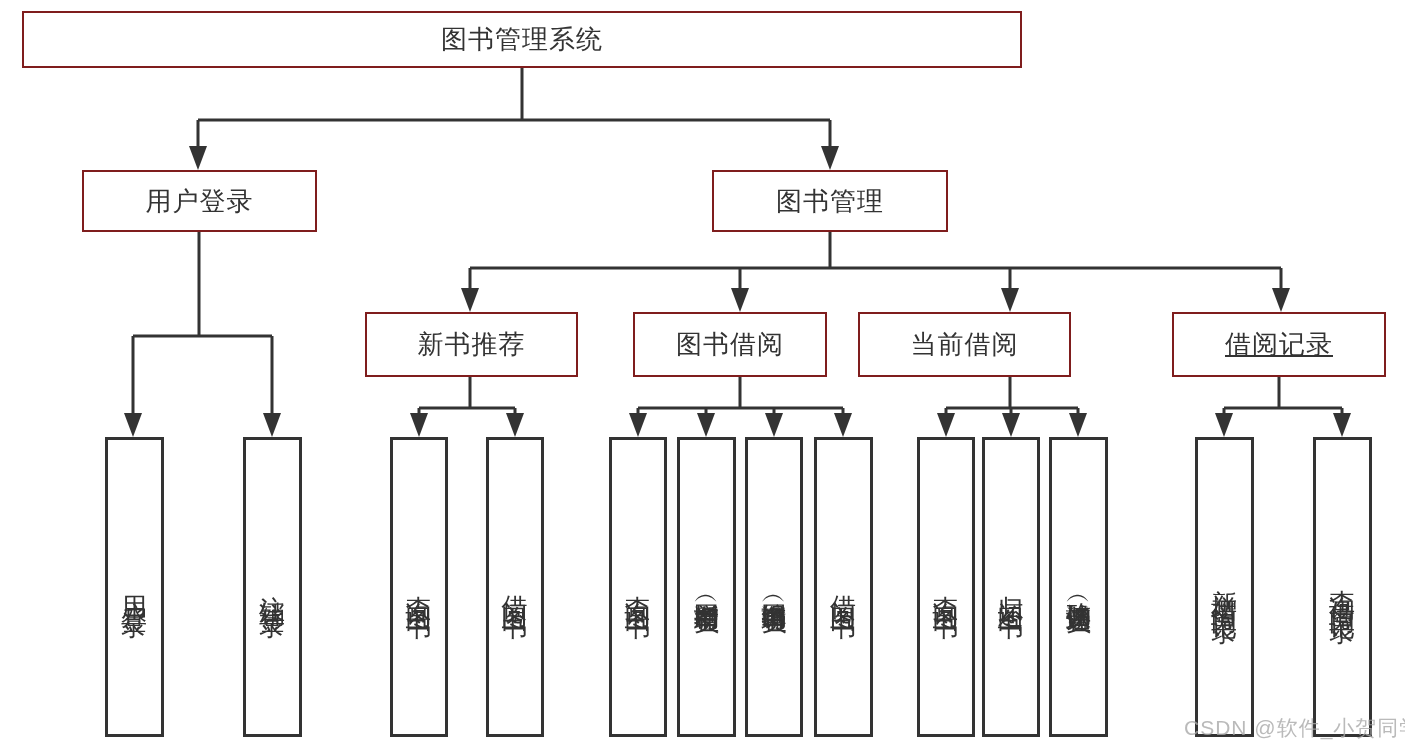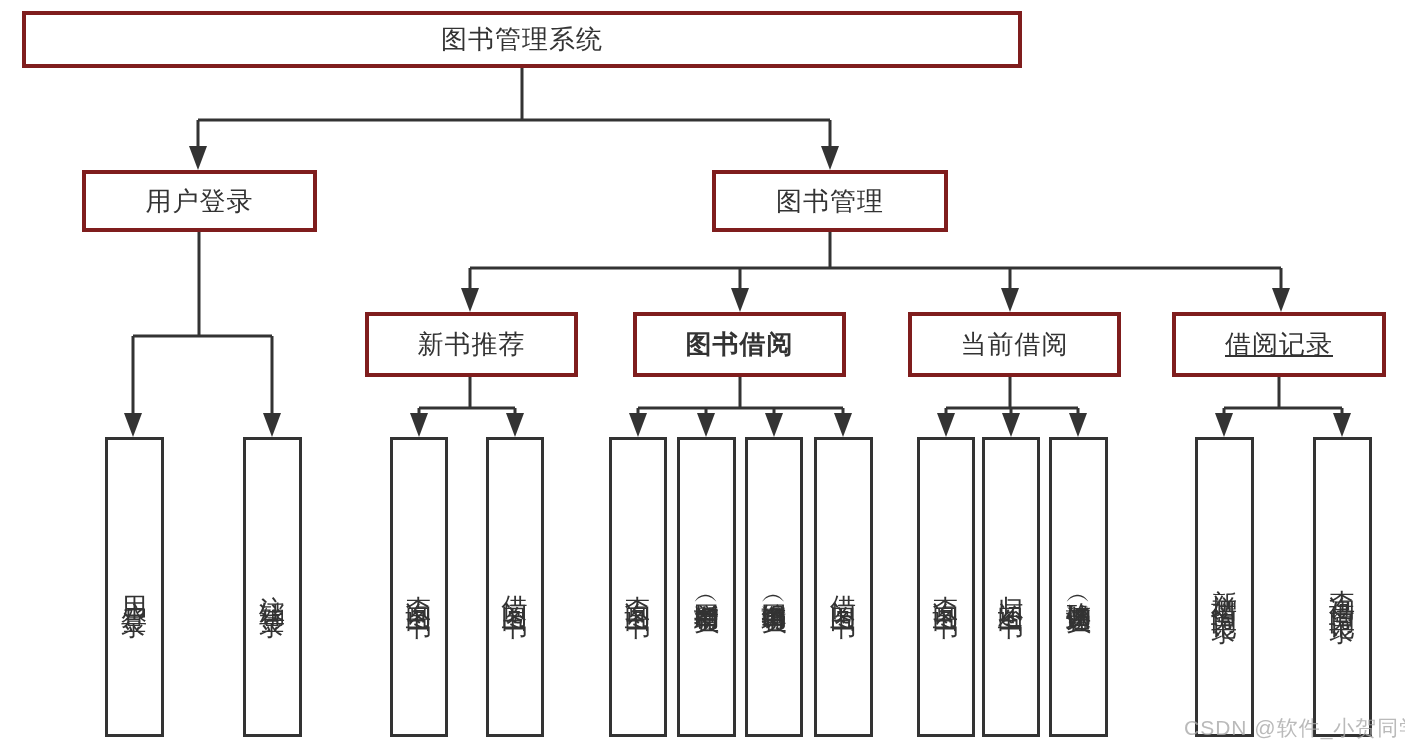--- a/index.html
+++ b/index.html
@@ -2,21 +2,21 @@
 <html><head>
 <meta charset="utf-8">
 <style>
   html,body{margin:0;padding:0;background:#ffffff;}
   #stage{
     position:relative;width:1405px;height:747px;background:#ffffff;overflow:hidden;
     font-family:"Liberation Sans", sans-serif;color:#333333;
   }
   #wires{position:absolute;left:0;top:0;width:1405px;height:747px;z-index:1;}
   .hbox{
-    position:absolute;box-sizing:border-box;border:4px solid #7f1d1d;background:#ffffff;
+    position:absolute;box-sizing:border-box;border:2px solid #7f1d1d;background:#ffffff;
     display:flex;align-items:center;justify-content:center;
     font-size:26px;letter-spacing:1px;z-index:2;
   }
   .vbox{
     position:absolute;box-sizing:border-box;border:3px solid #333333;background:#ffffff;
     display:flex;align-items:center;justify-content:center;
     top:437px;height:300px;z-index:2;
   }
   .vtext{
     writing-mode:vertical-rl;text-orientation:mixed;
@@ -80,24 +80,24 @@
   <div class="hbox" style="left:82px;top:170px;width:235px;height:62px;">
     <span>用户登录</span>
   </div>
   <div class="hbox" style="left:712px;top:170px;width:236px;height:62px;">
     <span>图书管理</span>
   </div>
 
   <div class="hbox" style="left:365px;top:312px;width:213px;height:65px;">
     <span>新书推荐</span>
   </div>
-  <div class="hbox" style="left:633px;top:312px;width:213px;height:65px;font-weight:bold;">
+  <div class="hbox" style="left:633px;top:312px;width:194px;height:65px;">
     <span>图书借阅</span>
   </div>
-  <div class="hbox" style="left:908px;top:312px;width:213px;height:65px;">
+  <div class="hbox" style="left:858px;top:312px;width:213px;height:65px;">
     <span>当前借阅</span>
   </div>
   <div class="hbox" style="left:1172px;top:312px;width:214px;height:65px;text-decoration:underline;">
     <span>借阅记录</span>
   </div>
 
   <div class="vbox" style="left:105px;width:59px;">
     <span class="vtext">用户登录</span>
   </div>
   <div class="vbox" style="left:243px;width:59px;">

